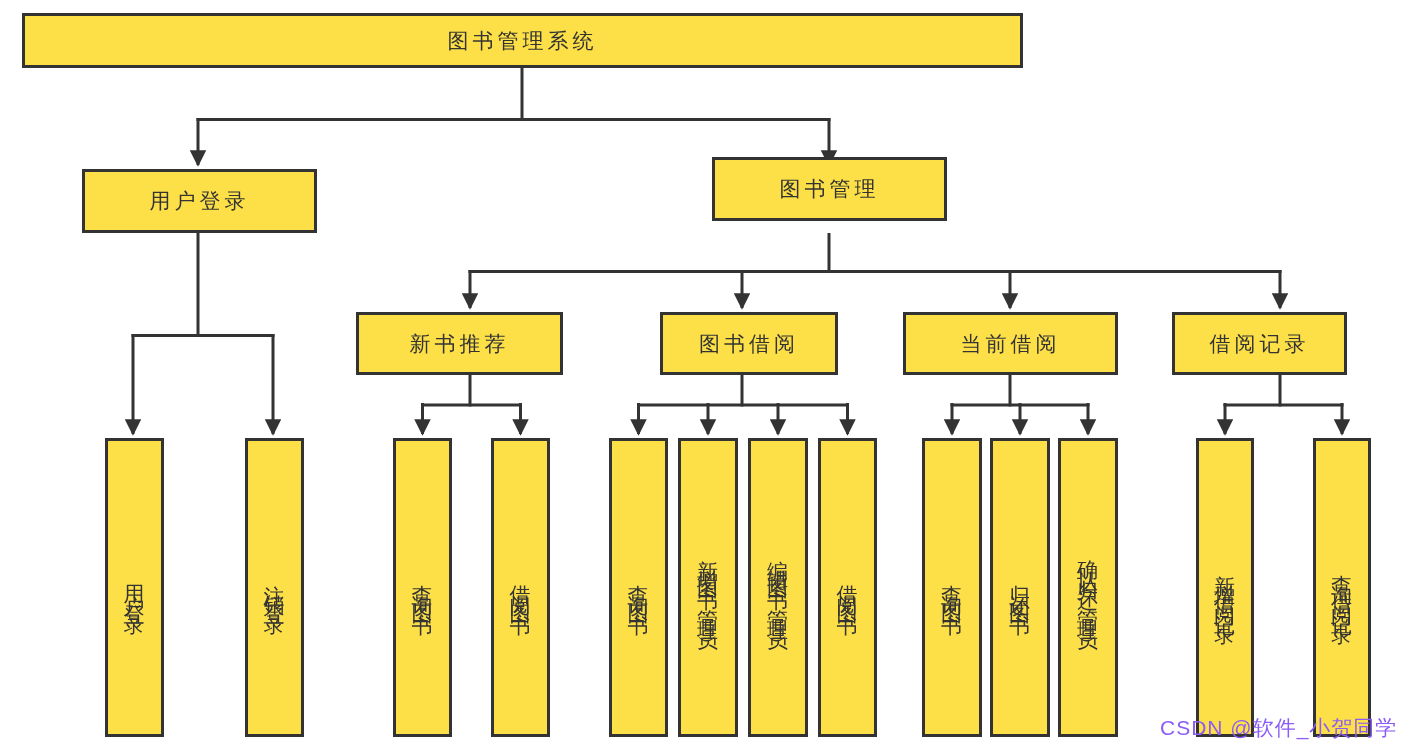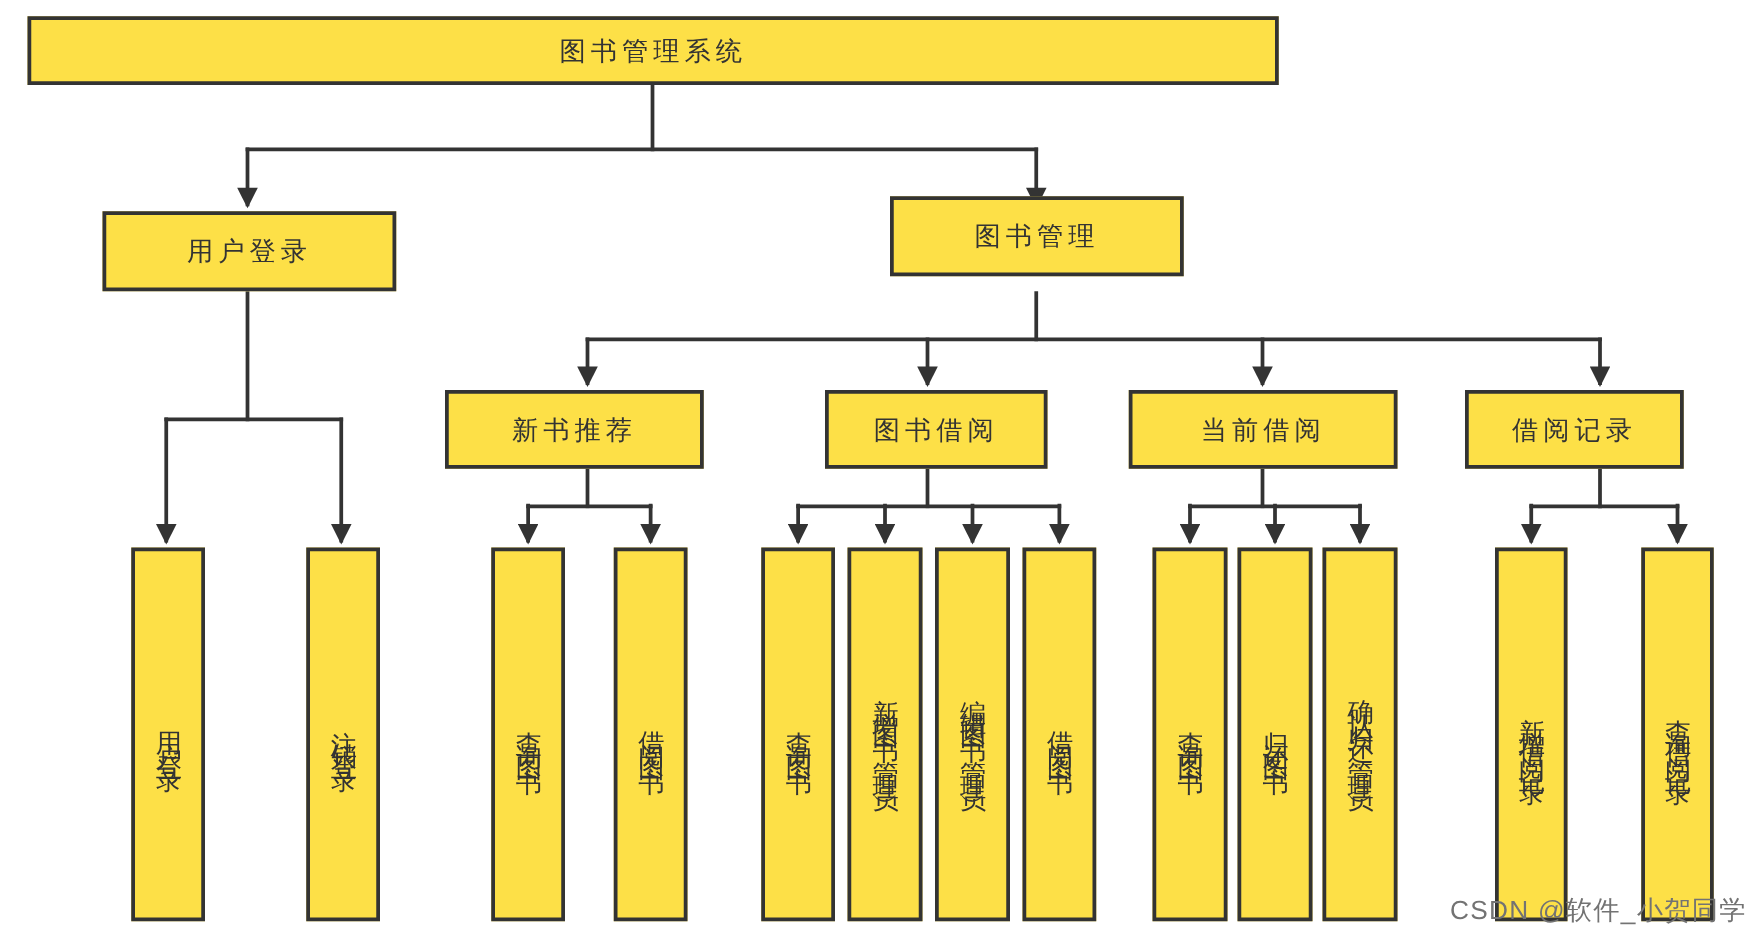--- a/index.html
+++ b/index.html
@@ -39,21 +39,21 @@
     letter-spacing: 10px;
     line-height: 1;
     color: #333333;
   }
   .watermark {
     position: absolute;
     left: 1160px;
     top: 714px;
     font-size: 21px;
     letter-spacing: 1px;
-    color: #737373;
+    color: #8b5cf6;
     white-space: nowrap;
   }
 </style>
 </head>
 <body>
 
 <div class="canvas">
 
   <svg class="connectors" viewBox="0 0 1405 747" xmlns="http://www.w3.org/2000/svg">
     <defs>

